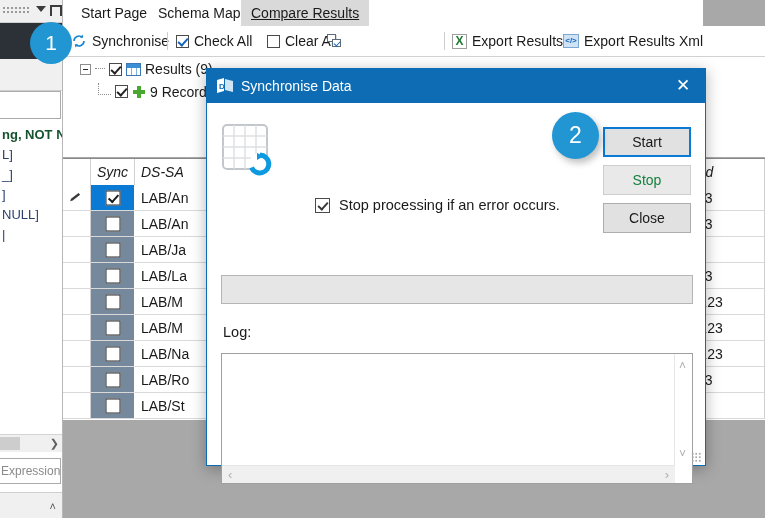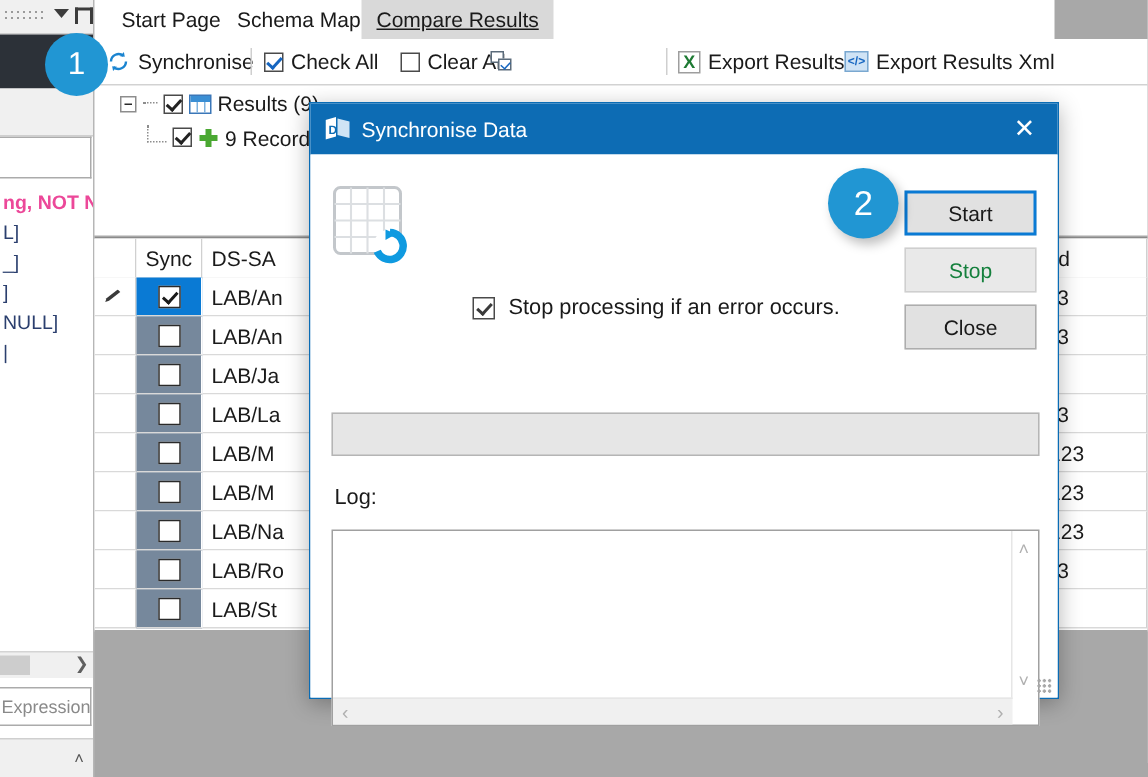--- a/index.html
+++ b/index.html
@@ -26,21 +26,21 @@
   #left-dock-pin{left:50px;top:5px;width:8px;height:9px;border:2px solid #3c3c3c;
     border-bottom:none;}
   #left-darkbar{left:0;top:23px;width:62px;height:36px;background:#2c3138;}
   #left-gap{left:0;top:59px;width:62px;height:31px;background:#f0f0f0;
     border-bottom:1px solid #cfcfcf;}
   #left-input{left:0;top:91px;width:61px;height:28px;background:#fff;
     border:1px solid #ababab;border-left:none;box-sizing:border-box;}
   #left-text-area{left:0;top:125px;width:62px;height:300px;background:#fff;
     overflow:hidden;line-height:20px;font-size:13px;}
   #left-text-area .l{white-space:nowrap;padding-left:2px;}
-  #left-text-area .bold{font-weight:bold;color:#ec4899;}
+  #left-text-area .bold{font-weight:bold;color:#14532d;}
   #left-text-area .blue{color:#2b3f6e;}
   #left-hscroll{left:0;top:434px;width:62px;height:17px;background:#f0f0f0;
     border-top:1px solid #d4d4d4;}
   #left-hscroll .thumb{left:0;top:2px;width:20px;height:13px;background:#cdcdcd;}
   #left-hscroll .arrow{right:3px;top:3px;font-size:11px;color:#606060;line-height:11px;}
   #left-expr{left:0;top:458px;width:61px;height:26px;background:#fff;
     border:1px solid #ababab;border-left:none;box-sizing:border-box;overflow:hidden;}
   #left-expr span{color:#8a8a8a;font-size:12px;line-height:24px;padding-left:1px;
     white-space:nowrap;}
   #left-bottombar{left:0;top:492px;width:62px;height:26px;background:#f0f0f0;
@@ -106,21 +106,21 @@
   .plusicon:before{left:5px;top:1px;width:4px;height:12px;}
   .plusicon:after{left:1px;top:5px;width:12px;height:4px;}
 
   
   #grid{left:63px;top:158px;width:702px;height:262px;background:#fff;overflow:hidden;
     border-top:1px solid #8a8a8a;}
   #gridcorner{left:0;top:0;width:702px;height:26px;background:#fff;
     border-bottom:1px solid #b9b9b9;}
   .ghead{position:absolute;top:0;height:26px;line-height:26px;font-size:14px;
     text-align:center;border-right:1px solid #d0d0d0;box-sizing:border-box;
-    background:#fff;color:#1a1a1a;white-space:nowrap;overflow:hidden;}
+    background:#fff;color:#1a1a1a;white-space:nowrap;overflow:hidden;font-style:italic;}
   .grow{position:absolute;left:0;width:702px;height:26px;}
   .gcell{position:absolute;top:0;height:26px;line-height:26px;font-size:14px;
     box-sizing:border-box;border-right:1px solid #d0d0d0;
     border-bottom:1px solid #d9d9d9;white-space:nowrap;overflow:hidden;}
   .gcell.rowhdr{left:0;width:28px;background:#fff;}
   .gcell.sync{left:28px;width:44px;background:#76889c;border-right:1px solid #fff;}
   .gcell.sync.sel{background:#0a7ad4;}
   .gcell.name{left:72px;width:330px;background:#fff;padding-left:6px;color:#1a1a1a;}
   .gcell.pass{left:600px;width:102px;background:#fff;padding-left:6px;}
   .cbg{position:absolute;left:50%;top:50%;transform:translate(-50%,-50%);

